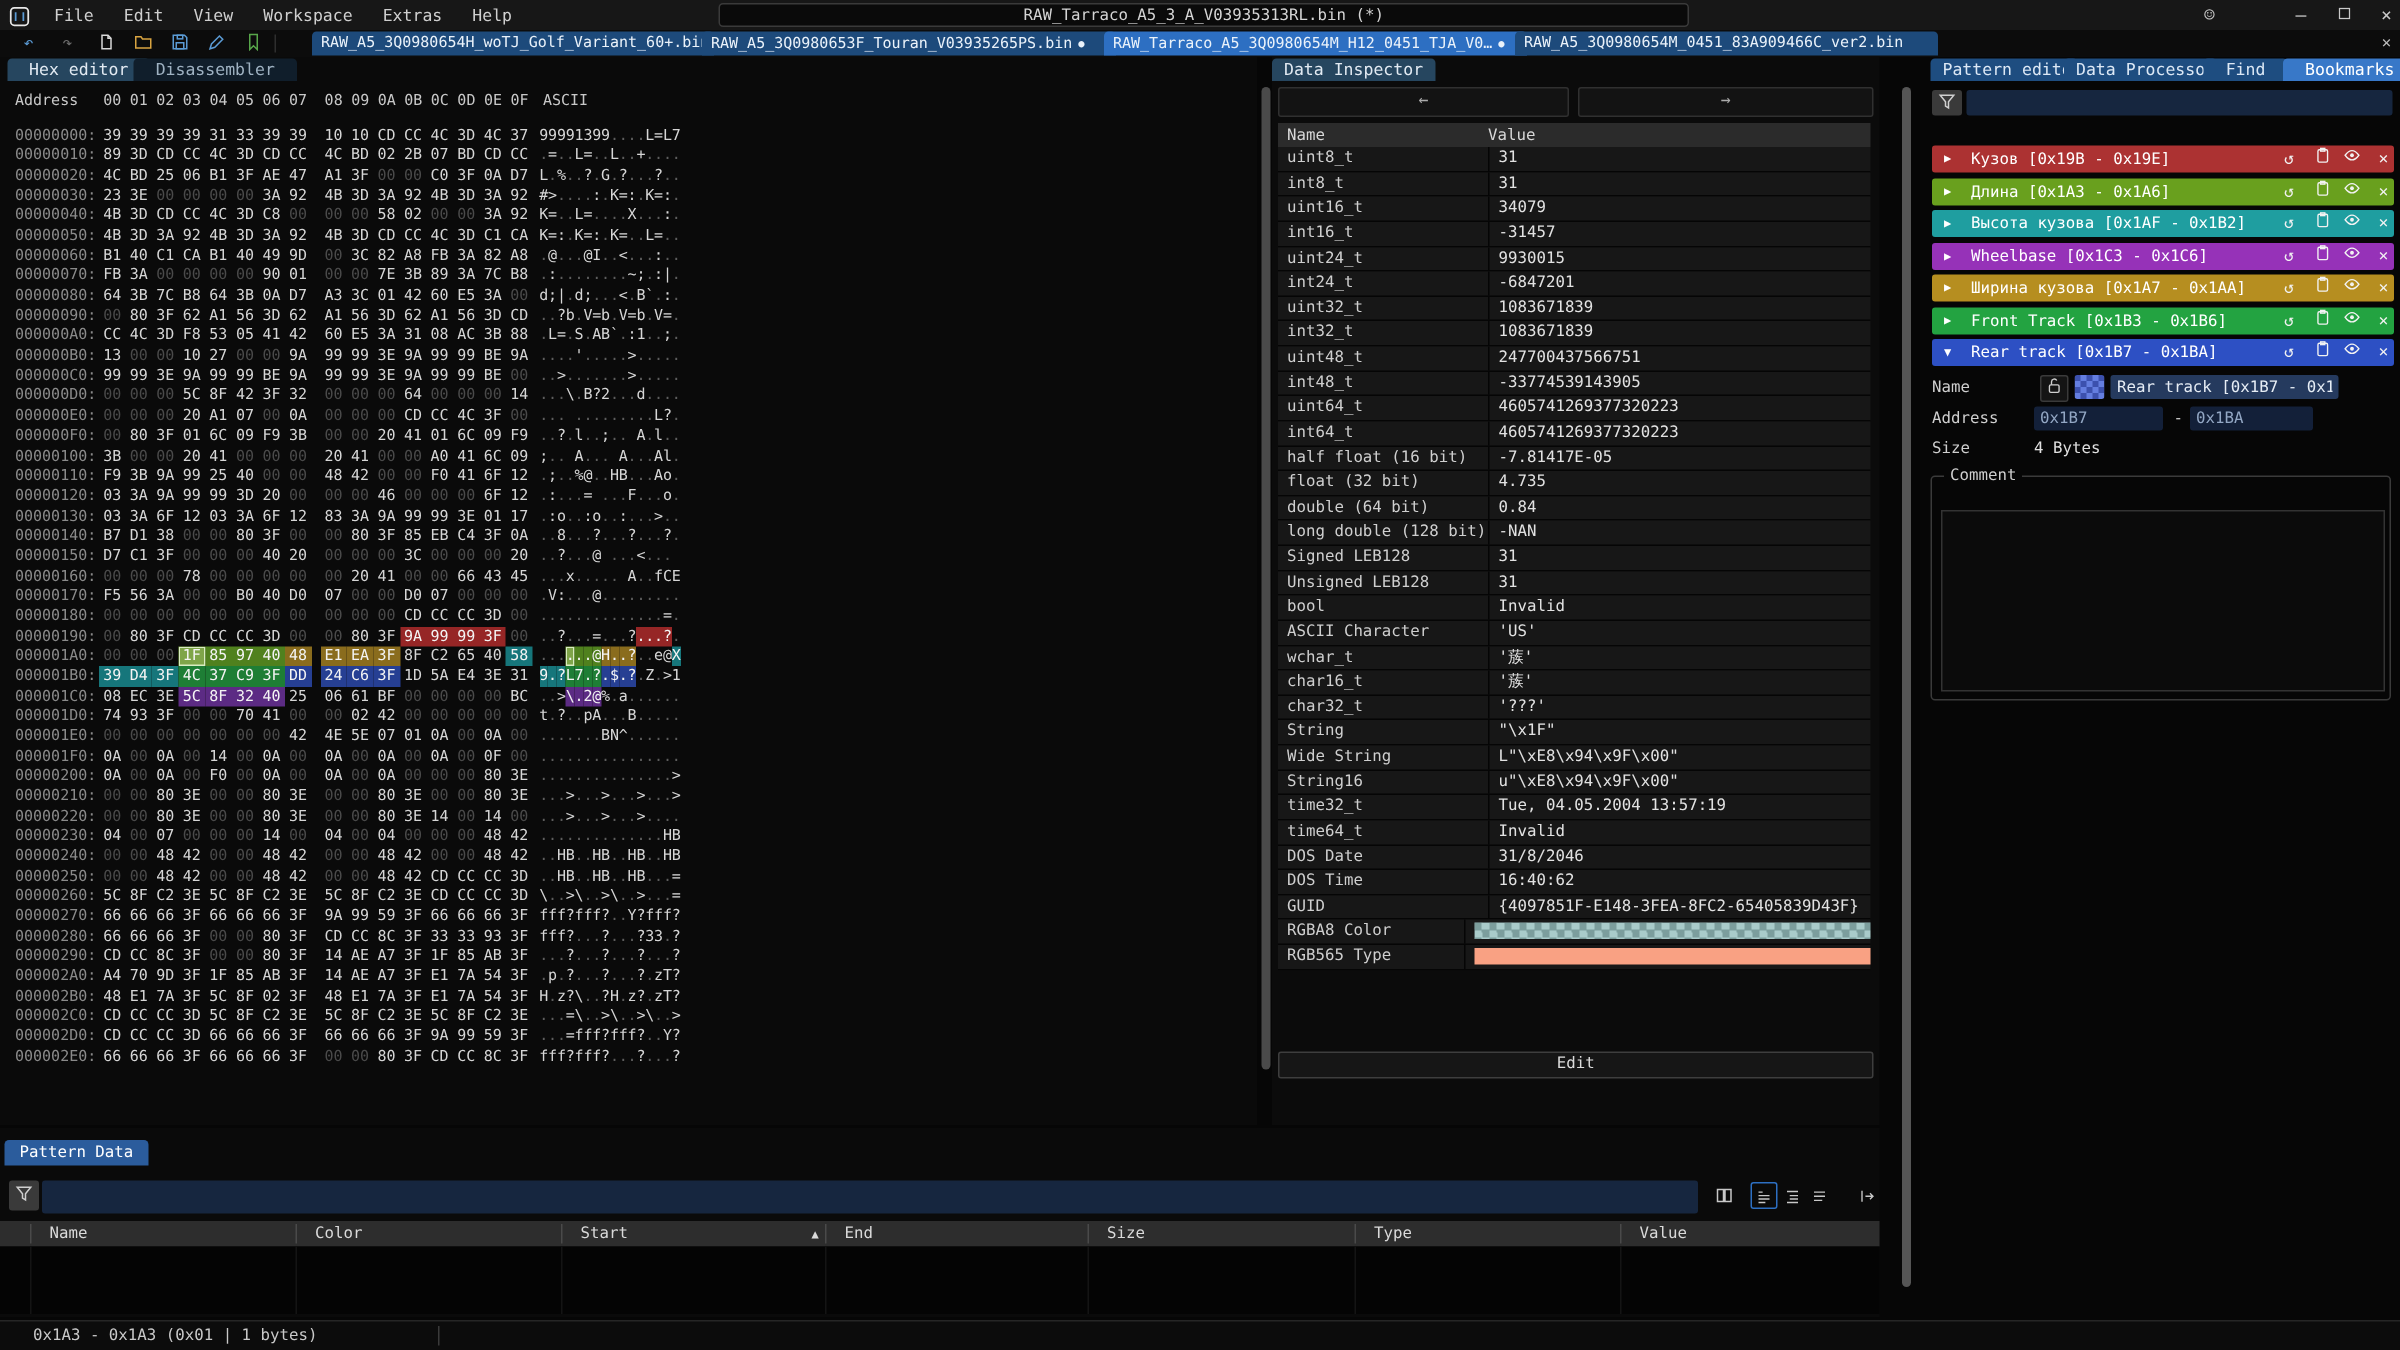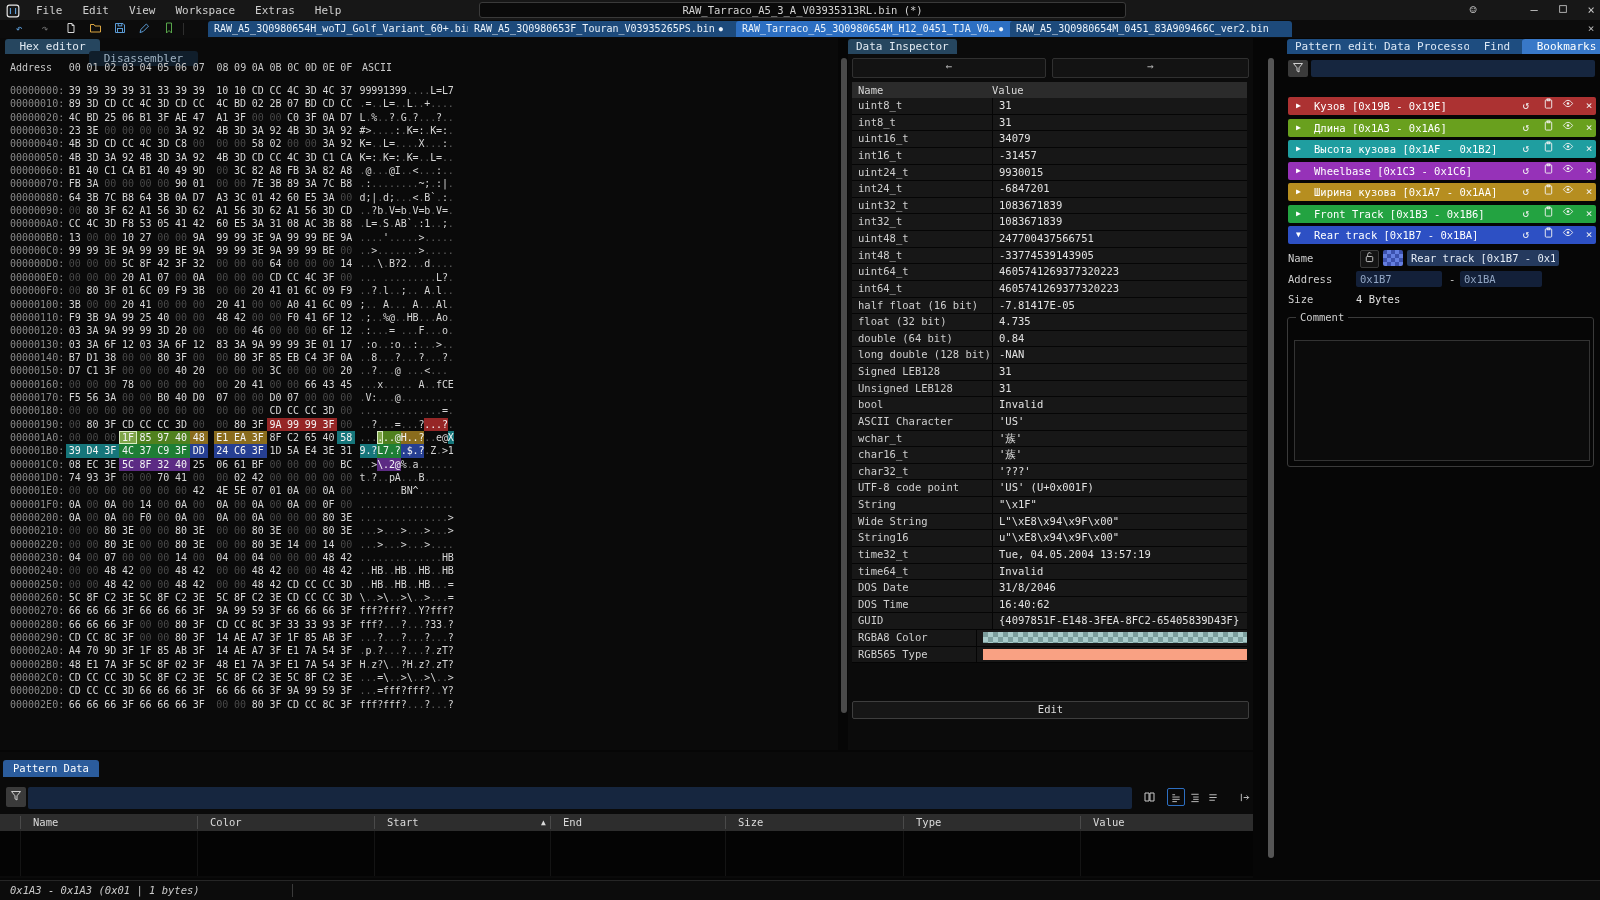--- a/index.html
+++ b/index.html
@@ -83,21 +83,21 @@
   .bp-input{position:absolute;left:28px;top:1px;width:1100px;height:20px;background:#16263F;border:none;border-radius:2px;}
   .bp-ic{position:absolute;top:2px;width:18px;height:18px;text-align:center;line-height:18px;color:#C8C8C8;border:1px solid transparent;border-radius:2px;box-sizing:border-box;}
   .bp-ic.blue{border-color:#2D6FC2;}
   .bp-header{position:absolute;left:0;top:62px;width:1253px;height:17px;background:#2D2D2D;font-size:10.5px;line-height:17px;color:#DADADA;}
   .bp-col{position:absolute;white-space:nowrap;}
   .bp-div{position:absolute;top:2px;width:1px;height:13px;background:#4A4A4A;}
   .bp-body{position:absolute;left:0;top:79px;width:1253px;height:45px;background:#040404;}
   .bp-bdiv{position:absolute;top:0;width:1px;height:45px;background:#141414;}
   
   .statusbar{position:absolute;left:0;top:880px;width:1600px;height:20px;background:#0C0C0C;border-top:1px solid #262626;font-size:10.5px;line-height:19px;color:#C9C9C9;}
-  .statusbar .txt{position:absolute;left:10px;font-style:italic;}
+  .statusbar .txt{position:absolute;left:22px;}
   .statusbar .sdiv{position:absolute;left:292px;top:3px;width:1px;height:13px;background:#3A3A3A;}
   svg{display:inline-block;}
 </style>
 </head>
 <body>
 
 <div class="titlebar">
   <span class="logo"><svg viewBox="0 0 12 12" width="14" height="14">
         <rect x="1" y="1" width="10" height="10" rx="2" fill="none" stroke="#E8E8E8"></rect>
         <path d="M3.8 3.5v5M8.2 3.5v5" stroke="#5B9BD5" fill="none"></path>
@@ -148,21 +148,21 @@
       <div class="ftab" style="left: 468px; width: 264px;"><span>RAW_A5_3Q0980653F_Touran_V03935265PS.bin</span><span class="dot">●</span></div>
       <div class="ftab active" style="left: 736px; width: 270px;"><span>RAW_Tarraco_A5_3Q0980654M_H12_0451_TJA_V0…</span><span class="dot">●</span></div>
       <div class="ftab" style="left: 1010px; width: 270px;"><span>RAW_A5_3Q0980654M_0451_83A909466C_ver2.bin</span></div>
     </div>
   <span class="tbtn" style="left:1582px;color:#BBBBBB">×</span>
 </div>
 
 <div class="hexpanel">
   <div id="hextabs">
       <div class="ptab on" style="left: 5px; top: 1px; width: 79px; text-align: center;">Hex editor</div>
-      <div class="ptab off" style="left: 89px; top: 1px; width: 93px; text-align: center; margin-top: 12px;">Disassembler</div>
+      <div class="ptab off" style="left: 89px; top: 1px; width: 93px; text-align: center;">Disassembler</div>
     </div>
   <div class="hexhead">
     <span class="hAddr">Address</span>
     <span id="bytecols"><span class="bytecol" style="left: 66px;">00</span><span class="bytecol" style="left: 83.7px;">01</span><span class="bytecol" style="left: 101.4px;">02</span><span class="bytecol" style="left: 119.1px;">03</span><span class="bytecol" style="left: 136.8px;">04</span><span class="bytecol" style="left: 154.5px;">05</span><span class="bytecol" style="left: 172.2px;">06</span><span class="bytecol" style="left: 189.9px;">07</span><span class="bytecol" style="left: 213.6px;">08</span><span class="bytecol" style="left: 231.3px;">09</span><span class="bytecol" style="left: 249px;">0A</span><span class="bytecol" style="left: 266.7px;">0B</span><span class="bytecol" style="left: 284.4px;">0C</span><span class="bytecol" style="left: 302.1px;">0D</span><span class="bytecol" style="left: 319.8px;">0E</span><span class="bytecol" style="left: 337.5px;">0F</span></span>
     <span class="hAscii">ASCII</span>
   </div>
   <div class="hexrows" id="hexrows">
       <div class="hex-row"><span class="addr">00000000:</span><span class="byte">39</span><span class="byte">39</span><span class="byte">39</span><span class="byte">39</span><span class="byte">31</span><span class="byte">33</span><span class="byte">39</span><span class="byte">39</span><span class="byte g8">10</span><span class="byte">10</span><span class="byte">CD</span><span class="byte">CC</span><span class="byte">4C</span><span class="byte">3D</span><span class="byte">4C</span><span class="byte">37</span><span class="asciiWrap"><span class="ach">9</span><span class="ach">9</span><span class="ach">9</span><span class="ach">9</span><span class="ach">1</span><span class="ach">3</span><span class="ach">9</span><span class="ach">9</span><span class="ach dimA">.</span><span class="ach dimA">.</span><span class="ach dimA">.</span><span class="ach dimA">.</span><span class="ach">L</span><span class="ach">=</span><span class="ach">L</span><span class="ach">7</span></span></div>
       <div class="hex-row"><span class="addr">00000010:</span><span class="byte">89</span><span class="byte">3D</span><span class="byte">CD</span><span class="byte">CC</span><span class="byte">4C</span><span class="byte">3D</span><span class="byte">CD</span><span class="byte">CC</span><span class="byte g8">4C</span><span class="byte">BD</span><span class="byte">02</span><span class="byte">2B</span><span class="byte">07</span><span class="byte">BD</span><span class="byte">CD</span><span class="byte">CC</span><span class="asciiWrap"><span class="ach dimA">.</span><span class="ach">=</span><span class="ach dimA">.</span><span class="ach dimA">.</span><span class="ach">L</span><span class="ach">=</span><span class="ach dimA">.</span><span class="ach dimA">.</span><span class="ach">L</span><span class="ach dimA">.</span><span class="ach dimA">.</span><span class="ach">+</span><span class="ach dimA">.</span><span class="ach dimA">.</span><span class="ach dimA">.</span><span class="ach dimA">.</span></span></div>
       <div class="hex-row"><span class="addr">00000020:</span><span class="byte">4C</span><span class="byte">BD</span><span class="byte">25</span><span class="byte">06</span><span class="byte">B1</span><span class="byte">3F</span><span class="byte">AE</span><span class="byte">47</span><span class="byte g8">A1</span><span class="byte">3F</span><span class="byte dim">00</span><span class="byte dim">00</span><span class="byte">C0</span><span class="byte">3F</span><span class="byte">0A</span><span class="byte">D7</span><span class="asciiWrap"><span class="ach">L</span><span class="ach dimA">.</span><span class="ach">%</span><span class="ach dimA">.</span><span class="ach dimA">.</span><span class="ach">?</span><span class="ach dimA">.</span><span class="ach">G</span><span class="ach dimA">.</span><span class="ach">?</span><span class="ach dimA">.</span><span class="ach dimA">.</span><span class="ach dimA">.</span><span class="ach">?</span><span class="ach dimA">.</span><span class="ach dimA">.</span></span></div>
@@ -314,24 +314,20 @@
       </div>
       <div class="ins-row">
         <span class="ins-name">char16_t</span>
         <span class="ins-val">'蔟'</span>
       </div>
       <div class="ins-row">
         <span class="ins-name">char32_t</span>
         <span class="ins-val">'???'</span>
       </div>
       <div class="ins-row">
-        <span class="ins-name">UTF-8 code point</span>
-        <span class="ins-val">'US' (U+0x001F)</span>
-      </div>
-      <div class="ins-row">
         <span class="ins-name">String</span>
         <span class="ins-val">"\x1F"</span>
       </div>
       <div class="ins-row">
         <span class="ins-name">Wide String</span>
         <span class="ins-val">L"\xE8\x94\x9F\x00"</span>
       </div>
       <div class="ins-row">
         <span class="ins-name">String16</span>
         <span class="ins-val">u"\xE8\x94\x9F\x00"</span>

